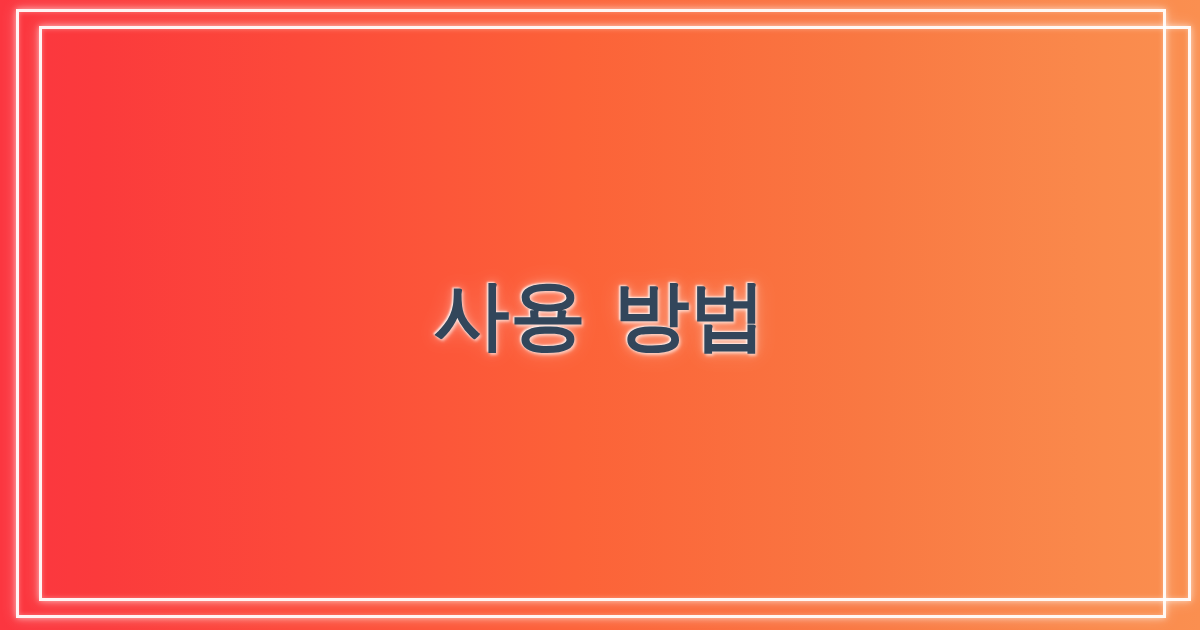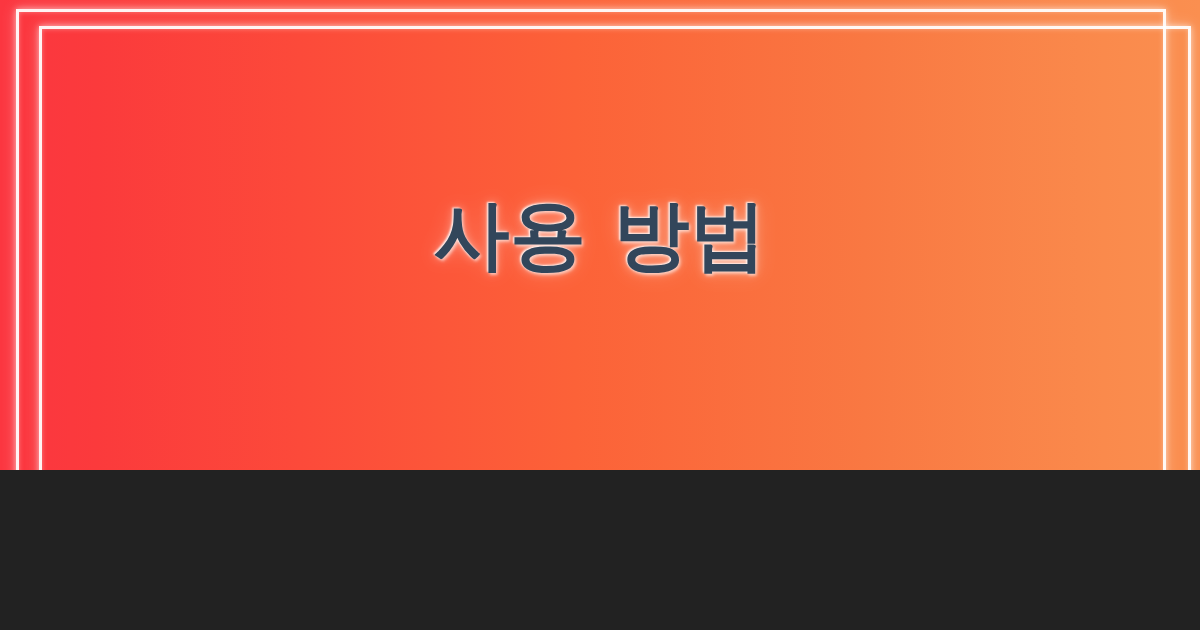--- a/index.html
+++ b/index.html
@@ -5,21 +5,21 @@
 <style>
   html, body {
     margin: 0;
     padding: 0;
     background: #222;
   }
 
   #stage {
     position: relative;
     width: 1200px;
-    height: 470px;
+    height: 630px;
     overflow: hidden;
     font-family: "DejaVu Sans", "Liberation Sans", sans-serif;
   }
 
   
   #bg {
     position: absolute;
     inset: 0;
     background: linear-gradient(90deg,
         #fb3640 0%,

